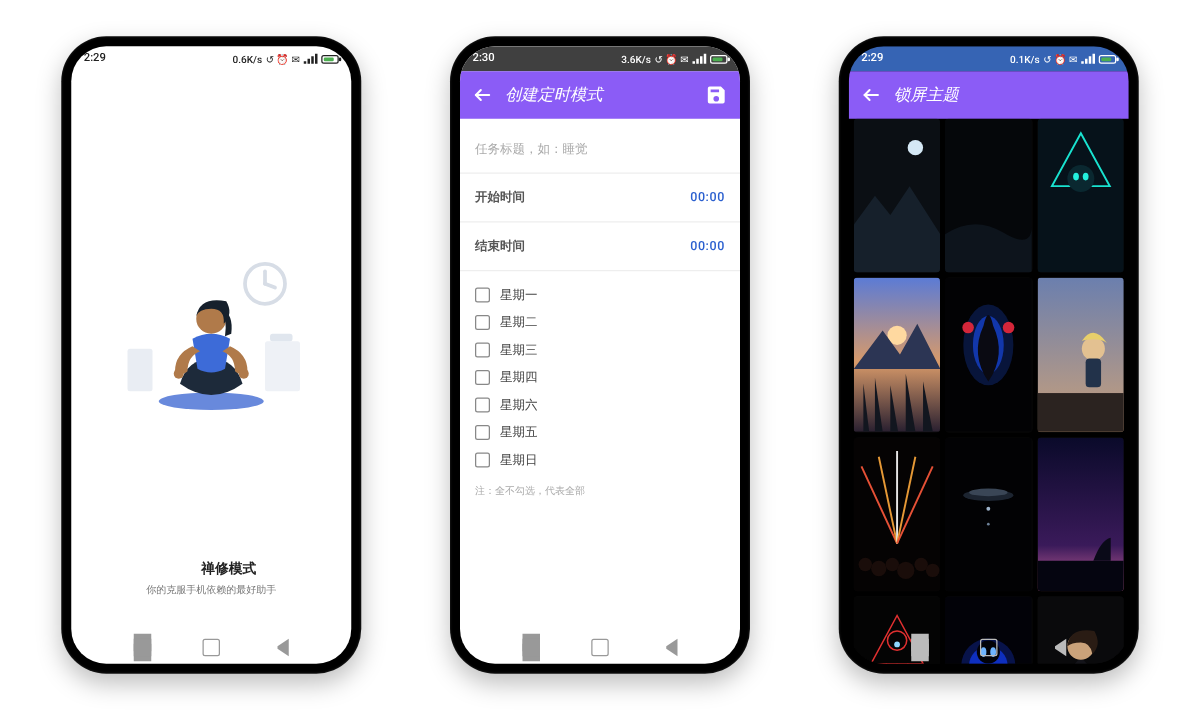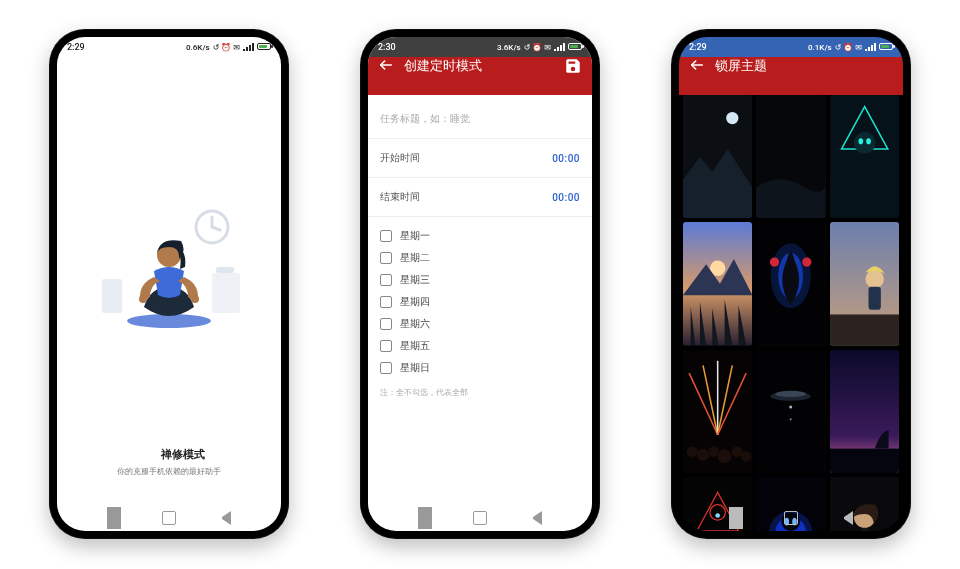--- a/index.html
+++ b/index.html
@@ -27,37 +27,38 @@
     display: flex; flex-direction: column;
   }
   .statusbar {
     height: 20px; flex: 0 0 20px;
     display: flex; align-items: center; justify-content: space-between;
     padding: 0 10px;
     font-size: 9px; color: #222;
     font-weight: 500;
   }
   .statusbar.dark { color: #fff; }
-  .statusbar .sb-right { display: flex; gap: 3px; }
+  .statusbar .sb-right { display: flex; align-items: center; gap: 3px; }
   .statusbar .sb-right span { font-size: 8px; }
   .batt { width: 14px; height: 7px; border: 1px solid currentColor; border-radius: 2px; position: relative; }
   .batt::after { content:""; position:absolute; right:-3px; top:1px; width:2px; height:3px; background: currentColor; border-radius:1px;}
   .batt .fill { position:absolute; left:1px; top:1px; bottom:1px; width:8px; background:#4caf50; border-radius:1px;}
   .sig { display:flex; align-items:flex-end; gap:1px; height:8px;}
   .sig i { width:2px; background: currentColor; }
   .sig i:nth-child(1){height:2px;} .sig i:nth-child(2){height:4px;} .sig i:nth-child(3){height:6px;} .sig i:nth-child(4){height:8px;}
 
   
   .appbar {
     height: 38px; flex: 0 0 38px;
-    background: #b91c1c;
-    display: flex; 
+    background: #8b5cf6;
+    display: flex; align-items: center;
     color: #fff;
     padding: 0 10px;
     gap: 10px;
+    font-style: italic;
   }
   .appbar .title { font-size: 13px; font-weight: 500; }
   .appbar .spacer { flex: 1; }
   .back-arrow svg, .save-ico svg { display:block; }
 
   
   .s1-body { flex:1; display:flex; flex-direction: column; align-items: center; justify-content: center; position:relative; }
   .illus { width: 150px; height: 150px; position: relative; margin-top: -40px;}
   .caption-block { position:absolute; left:0; right:0; bottom: 54px; text-align:center; }
   .caption-title { font-size: 11px; font-weight: 700; color:#222;padding-left:28px; }
@@ -65,21 +66,21 @@
 
   
   .s2-body { flex:1; overflow:auto; }
   .input-row { padding: 12px 12px; border-bottom: 1px solid #eee; }
   .input-row input {
     width:100%; border:none; outline:none; font-size:10px; color:#333;
     background:transparent;
   }
   .input-row input::placeholder { color:#aaa; }
   .kv-row { padding: 12px 12px; border-bottom:1px solid #eee; display:flex; justify-content:space-between; align-items:center; font-size:10px; }
-  .kv-row .k { color:#555; }
+  .kv-row .k { color:#555;font-weight:bold; }
   .kv-row .v { color:#2a5fcf; font-weight:500; letter-spacing:0.5px; }
   .checks { padding: 8px 12px 4px; }
   .chk { display:flex; align-items:center; gap:8px; padding:4px 0; font-size:10px; color:#444; }
   .chk .box { width:12px; height:12px; border:1.4px solid #888; border-radius:2px; flex:0 0 12px; }
   .note { font-size:8px; color:#aaa; padding: 4px 12px 12px; }
 
   
   .screen.dark-scr { background:#000; }
   .s3-body { flex:1; overflow:hidden; padding: 0 4px 4px; }
   .grid { display:grid; grid-template-columns: repeat(3, 1fr); gap:4px; }

